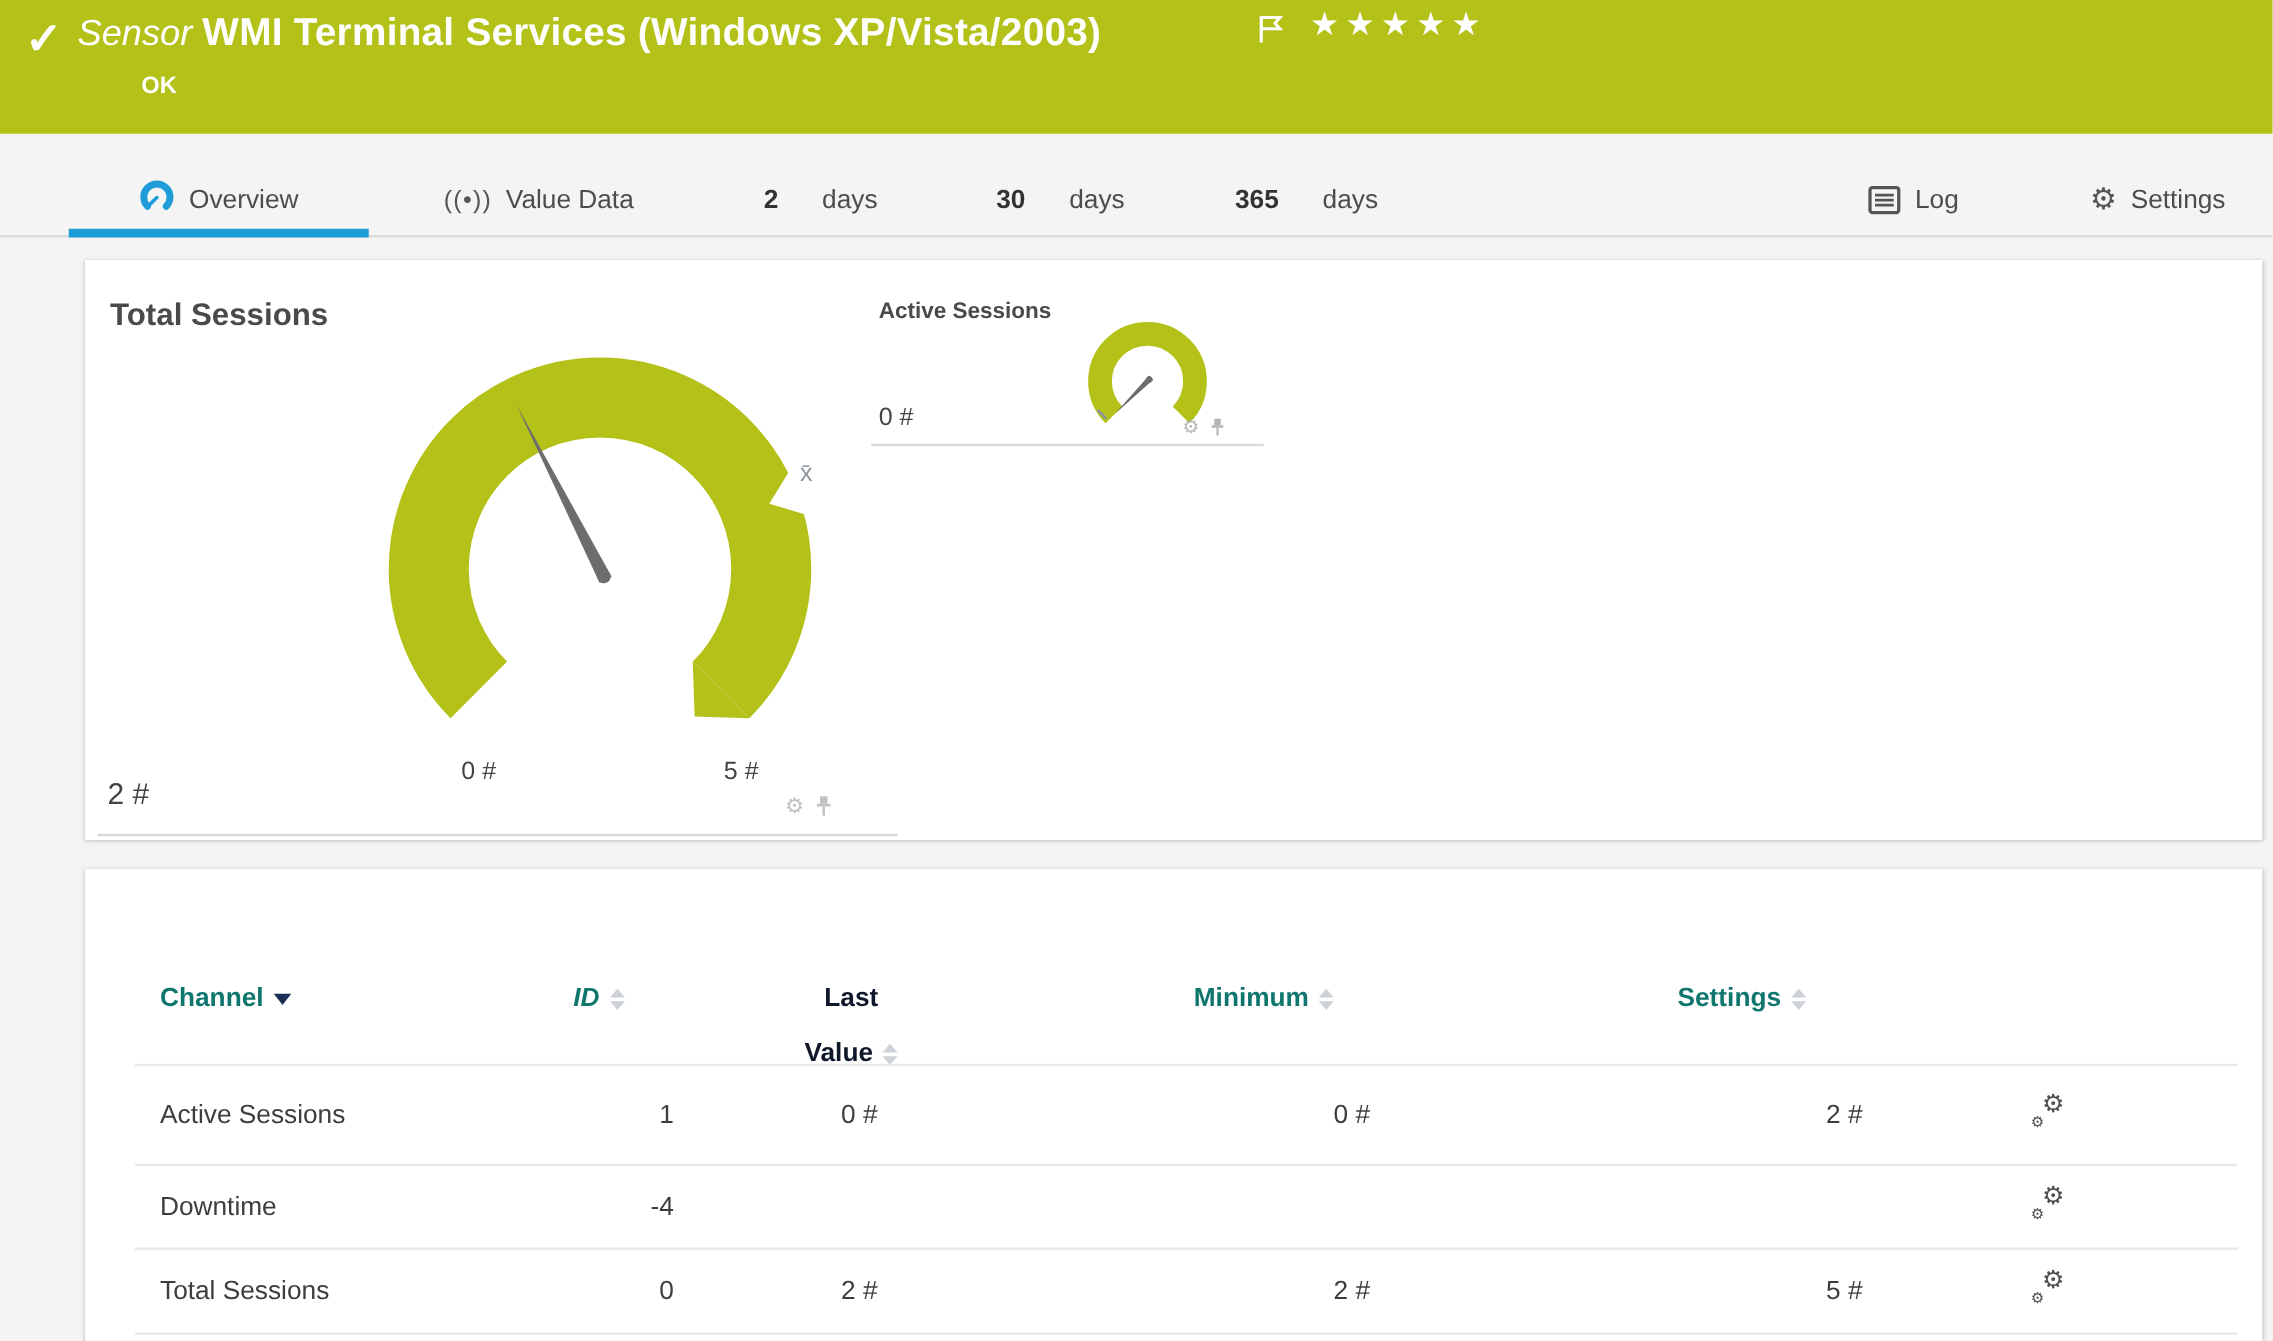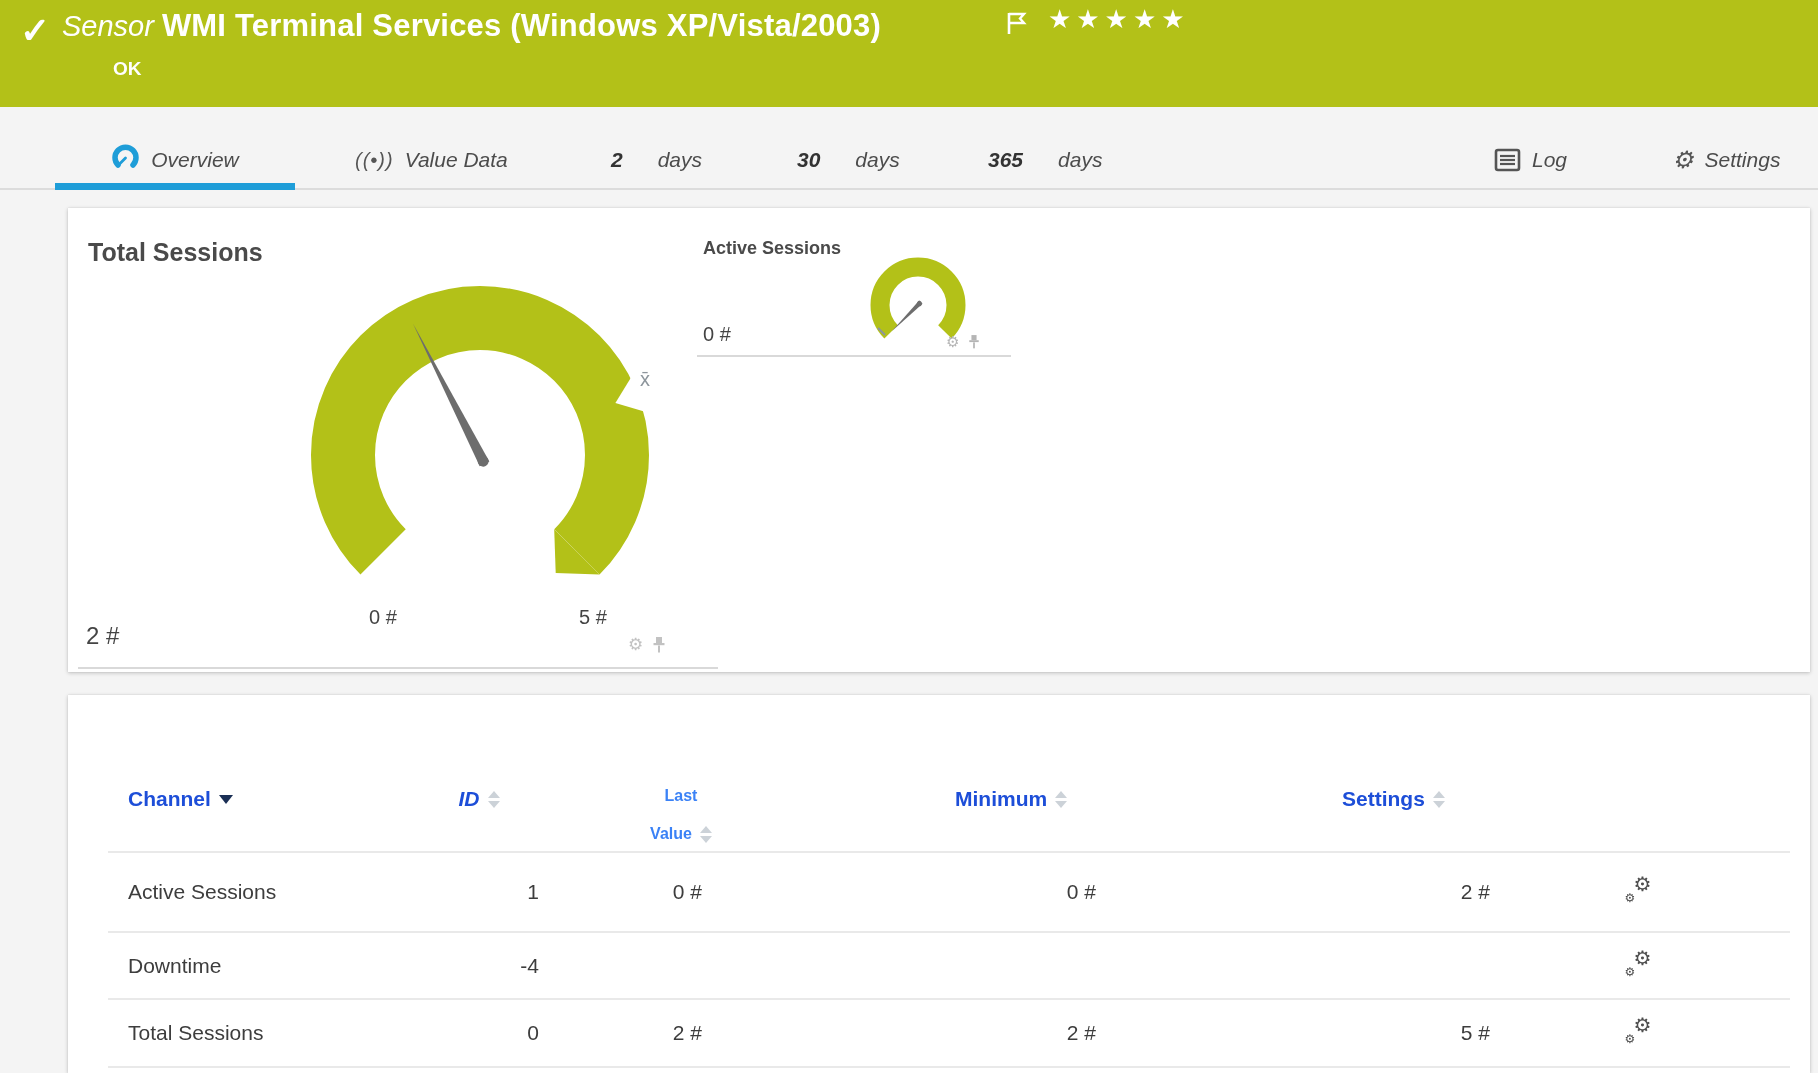--- a/index.html
+++ b/index.html
@@ -24,21 +24,21 @@
   .stars { position:absolute; left:1048px; top:4px; font-size:26px; letter-spacing:5px; }
   .status { position:absolute; left:113px; top:58px; font-size:19px; font-weight:600; }
 
   
   .tabstrip {
     position:absolute; left:0; top:107px; width:1818px; height:83px;
     border-bottom:2px solid #dcdcdc;
   }
   .tab {
     position:absolute; top:0; bottom:0; display:flex; align-items:flex-end;
-    padding-bottom:16px; gap:11px; font-size:21px; color:#4c4c4c; cursor:pointer;font-style:italic;
+    padding-bottom:16px; gap:11px; font-size:21px; color:#4c4c4c; cursor:pointer;
   }
   .tab .ticon { display:flex; align-items:center; color:#555; }
   .tab.active::after {
     content:""; position:absolute; left:0; right:0; bottom:-2px; height:7px; background:#1e9dd8;
   }
   .tab .num { font-weight:700; color:#333; }
   .tab .daysword { color:#4c4c4c; margin-left:24px; }
   .bcast { font-size:20px; color:#555; letter-spacing:1px; }
   .gearglyph { font-size:24px; line-height:1; }
 
@@ -56,23 +56,23 @@
   .gval-big { position:absolute; left:18px; top:414px; font-size:24px; color:#444; }
   .gscale { position:absolute; top:398px; width:60px; text-align:center; font-size:20px; color:#444; }
   .gval-small { position:absolute; left:635px; top:115px; font-size:20px; color:#444; }
   .avgmark { position:absolute; left:572px; top:160px; font-size:20px; color:#8d959c; }
   .underline { position:absolute; border-top:2px solid #d9d9d9; }
   .gfoot-icons { position:absolute; display:flex; gap:9px; align-items:center; color:#c2c2c2; }
   .gfoot-icons .fgear { font-size:17px; line-height:1; }
 
   
   .th { position:absolute; top:92px; display:inline-flex; align-items:center; gap:8px;
-        font-size:21px; font-weight:700; color:#1d4ed8; cursor:pointer; }
+        font-size:21px; font-weight:700; color:#0f766e; cursor:pointer; }
   .th-last { position:absolute; left:548px; top:92px; width:130px; text-align:center;
-             font-size:16px; font-weight:700; color:#3b82f6; cursor:pointer; }
+             font-size:21px; font-weight:700; color:#0f172a; cursor:pointer; }
   .th-last .l2 { display:flex; justify-content:center; align-items:center; gap:8px; margin-top:20px; }
   .tri-down { width:0; height:0; border-left:7px solid transparent; border-right:7px solid transparent;
               border-top:9px solid #1a2f55; }
   .sort { display:inline-flex; flex-direction:column; gap:3px; }
   .sort i { display:block; width:0; height:0; border-left:6px solid transparent; border-right:6px solid transparent; }
   .sort .up { border-bottom:7px solid #ccd2d8; }
   .sort .dn { border-top:7px solid #ccd2d8; }
   .hsep { position:absolute; left:40px; right:20px; top:156px; border-top:2px solid #e9e9e9; }
   .trow { position:absolute; left:40px; right:20px; border-bottom:2px solid #e9e9e9; font-size:21px; color:#3d3d3d; }
   .trow .c-channel { position:absolute; left:20px; top:50%; transform:translateY(-50%); }

